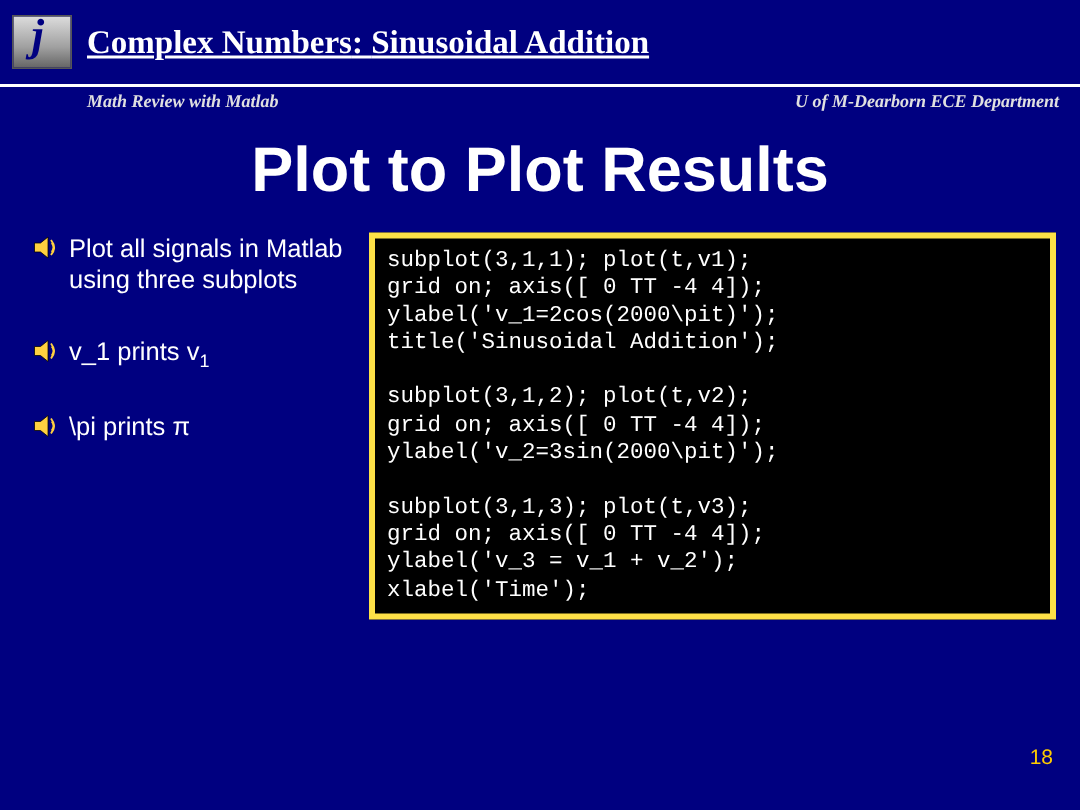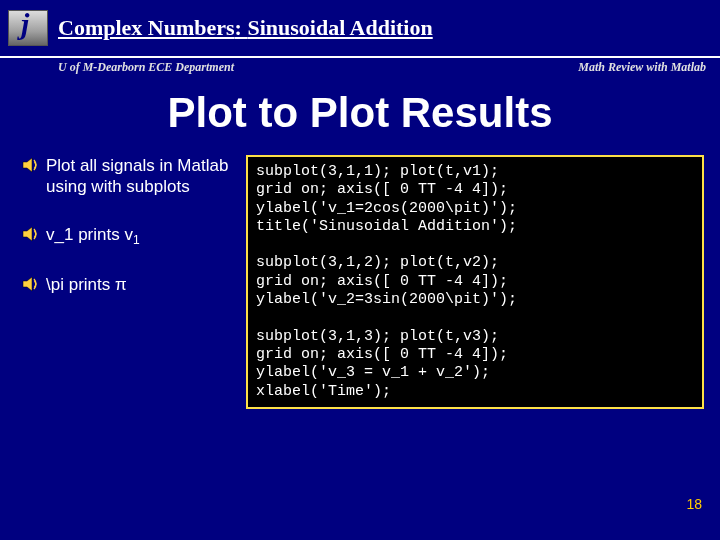--- a/index.html
+++ b/index.html
@@ -85,21 +85,21 @@
     left: -2px;
     top: 2px;
     width: 18px;
     height: 16px;
   }
   .bmark svg { width: 18px; height: 16px; }
   .sub { font-size: 12px; vertical-align: sub; }
   .codebox {
     flex: 1;
     background: #000;
-    border: 2px solid #fde047;
+    border: 4px solid #fde047;
     font-family: "Courier New", monospace;
     font-size: 15px;
     line-height: 1.22;
     color: #fff;
     padding: 6px 8px;
     white-space: pre;
   }
   .pagenum {
     position: absolute;
     right: 18px;
@@ -111,35 +111,35 @@
 </head>
 <body>
 
 <div class="header">
   <div class="logo"></div>
   <div class="header-title">
     <span>Complex Numbers</span><span class="sep">: </span><span>Sinusoidal Addition</span>
   </div>
 </div>
 <div class="subbar">
+  <span>Math Review with Matlab</span>
   <span>U of M-Dearborn ECE Department</span>
-  <span>Math Review with Matlab</span>
 </div>
 
 <div class="main-title">Plot to Plot Results</div>
 
 <div class="content">
   <div class="bullets">
     <div class="bullet">
       <span class="bmark"><svg viewBox="0 0 18 16">
             <polygon points="1,5 5,5 10,1 10,15 5,11 1,11" fill="#ffd040" stroke="#000" stroke-width="0.5"></polygon>
             <path d="M12 3 Q16 8 12 13" fill="none" stroke="#ffd040" stroke-width="1.3"></path>
             <path d="M12.5 5 Q15 8 12.5 11" fill="none" stroke="#ffd040" stroke-width="1.3"></path>
           </svg></span>
-      <span>Plot all signals in Matlab using with subplots</span>
+      <span>Plot all signals in Matlab using three subplots</span>
     </div>
     <div class="bullet">
       <span class="bmark"><svg viewBox="0 0 18 16">
             <polygon points="1,5 5,5 10,1 10,15 5,11 1,11" fill="#ffd040" stroke="#000" stroke-width="0.5"></polygon>
             <path d="M12 3 Q16 8 12 13" fill="none" stroke="#ffd040" stroke-width="1.3"></path>
             <path d="M12.5 5 Q15 8 12.5 11" fill="none" stroke="#ffd040" stroke-width="1.3"></path>
           </svg></span>
       <span>v_1  prints v<span class="sub">1</span></span>
     </div>
     <div class="bullet">

